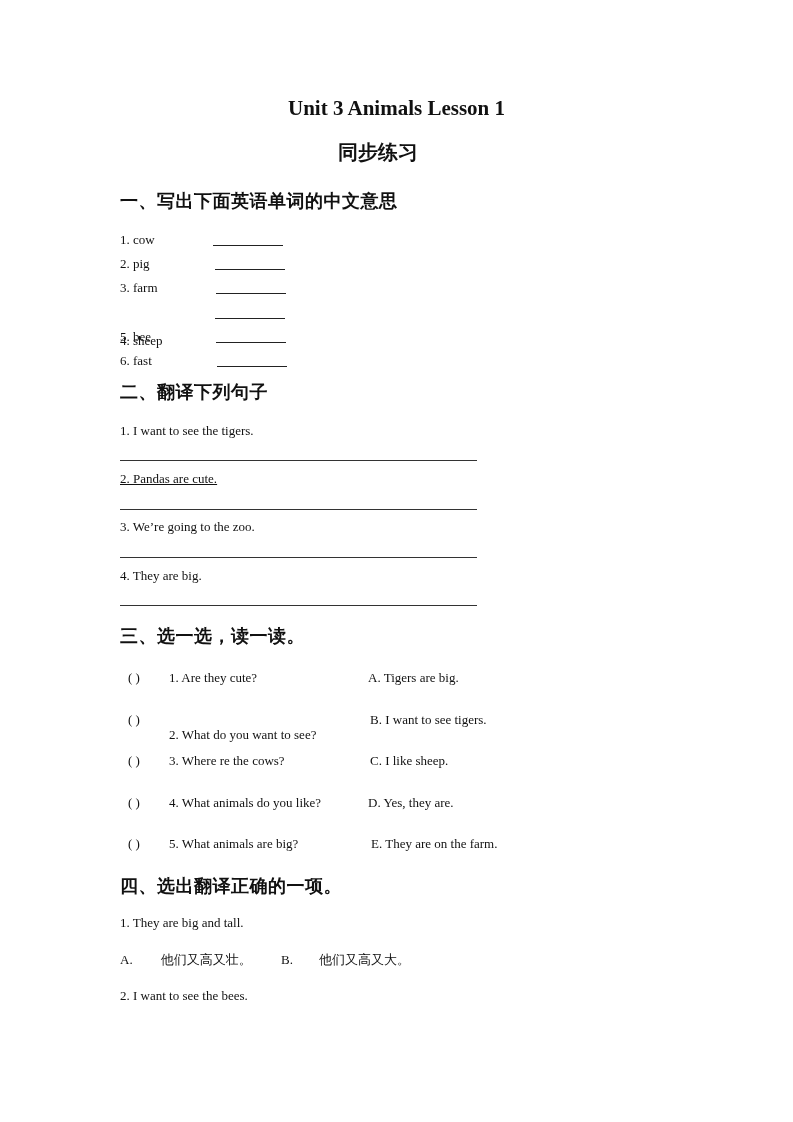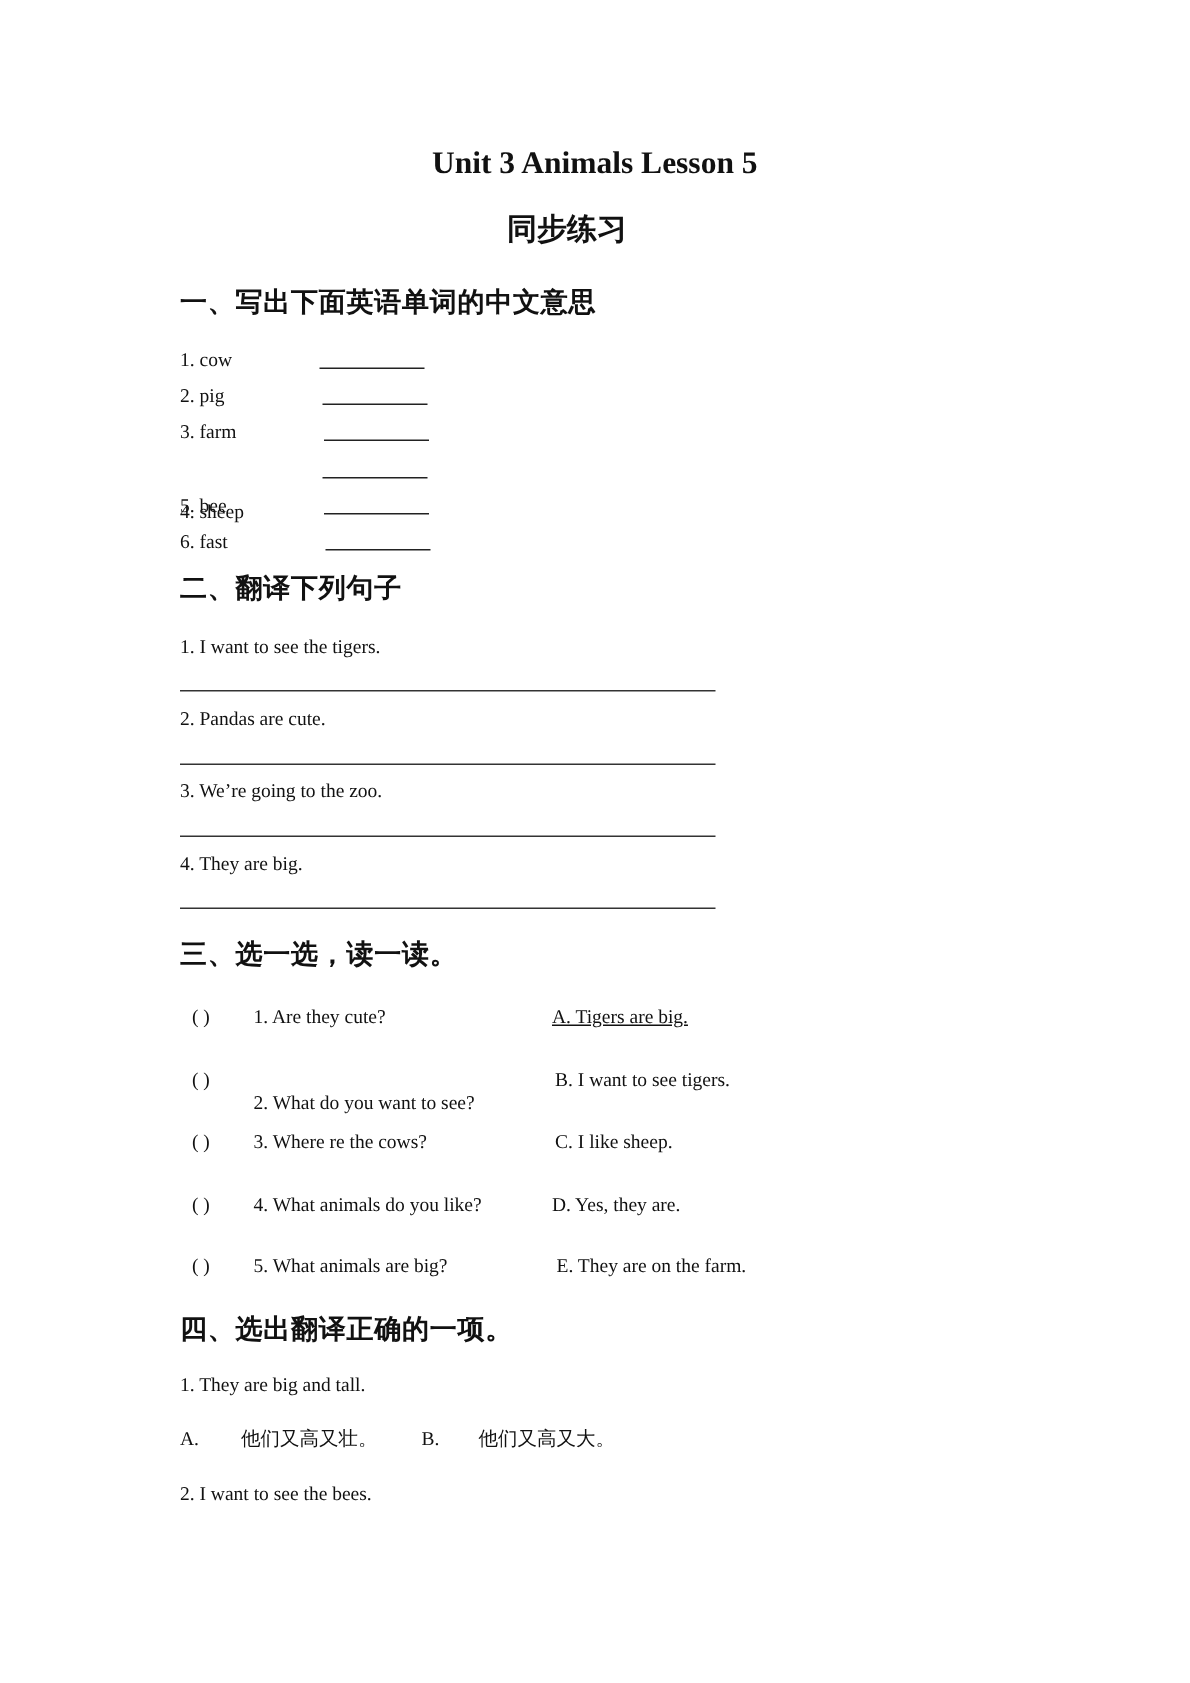--- a/index.html
+++ b/index.html
@@ -10,21 +10,21 @@
   .title { left: 0; width: 793px; text-align: center; top: 96px; font-size: 21px; font-weight: bold; }
   .subtitle { left: 0; width: 756px; text-align: center; top: 139px; font-size: 20px; font-weight: bold; }
   .sec-head { left: 120px; font-size: 18px; font-weight: bold; letter-spacing: 0.5px; }
   .item { font-size: 13px; }
   .line-long { position: absolute; left: 120px; width: 357px; height: 0; border-top: 1px solid #333; }
   .cn { font-family: "DejaVu Sans", sans-serif; font-size: 13px; }
 </style>
 </head>
 <body>
 
-<div class="abs title serif">Unit 3 Animals Lesson 5</div>
+<div class="abs title serif">Unit 3 Animals Lesson 1</div>
 <div class="abs subtitle sans">同步练习</div>
 
 <div class="abs sec-head sans" style="top:189px;">一、写出下面英语单词的中文意思</div>
 
 <div class="abs item serif" style="left:120px; top:232px;">1. cow</div>
 <div class="abs" style="left:213px; top:245px; width:70px; border-top:1px solid #222;"></div>
 
 <div class="abs item serif" style="left:120px; top:256px;">2. pig</div>
 <div class="abs" style="left:215px; top:269px; width:70px; border-top:1px solid #222;"></div>
 
@@ -38,34 +38,34 @@
 <div class="abs" style="left:216px; top:342px; width:70px; border-top:1px solid #222;"></div>
 
 <div class="abs item serif" style="left:120px; top:353px;text-align:right;">6. fast</div>
 <div class="abs" style="left:217px; top:366px; width:70px; border-top:1px solid #222;"></div>
 
 <div class="abs sec-head sans" style="top:380px;">二、翻译下列句子</div>
 
 <div class="abs item serif" style="left:120px; top:423px;">1. I want to see the tigers.</div>
 <div class="line-long" style="top:460px;"></div>
 
-<div class="abs item serif" style="left:120px; top:471px;">2. Pandas are cute.</div>
+<div class="abs item serif" style="left:120px; top:471px;text-decoration:underline;">2. Pandas are cute.</div>
 <div class="line-long" style="top:509px;"></div>
 
 <div class="abs item serif" style="left:120px; top:519px;">3. We’re going to the zoo.</div>
 <div class="line-long" style="top:557px;"></div>
 
 <div class="abs item serif" style="left:120px; top:568px;">4. They are big.</div>
 <div class="line-long" style="top:605px;"></div>
 
 <div class="abs sec-head sans" style="top:624px;">三、选一选，读一读。</div>
 
 <div class="abs item serif" style="left:128px; top:670px;">(       )</div>
 <div class="abs item serif" style="left:169px; top:670px;">1. Are they cute?</div>
-<div class="abs item serif" style="left:368px; top:670px;text-decoration:underline;">A. Tigers are big.</div>
+<div class="abs item serif" style="left:368px; top:670px;">A. Tigers are big.</div>
 
 <div class="abs item serif" style="left:128px; top:712px;">(       )</div>
 <div class="abs item serif" style="left:169px; top:727px;">2. What do you want to see?</div>
 <div class="abs item serif" style="left:370px; top:712px;">B. I want to see tigers.</div>
 
 <div class="abs item serif" style="left:128px; top:753px;">(       )</div>
 <div class="abs item serif" style="left:169px; top:753px;">3. Where re the cows?</div>
 <div class="abs item serif" style="left:370px; top:753px;">C. I like sheep.</div>
 
 <div class="abs item serif" style="left:128px; top:795px;">(       )</div>

